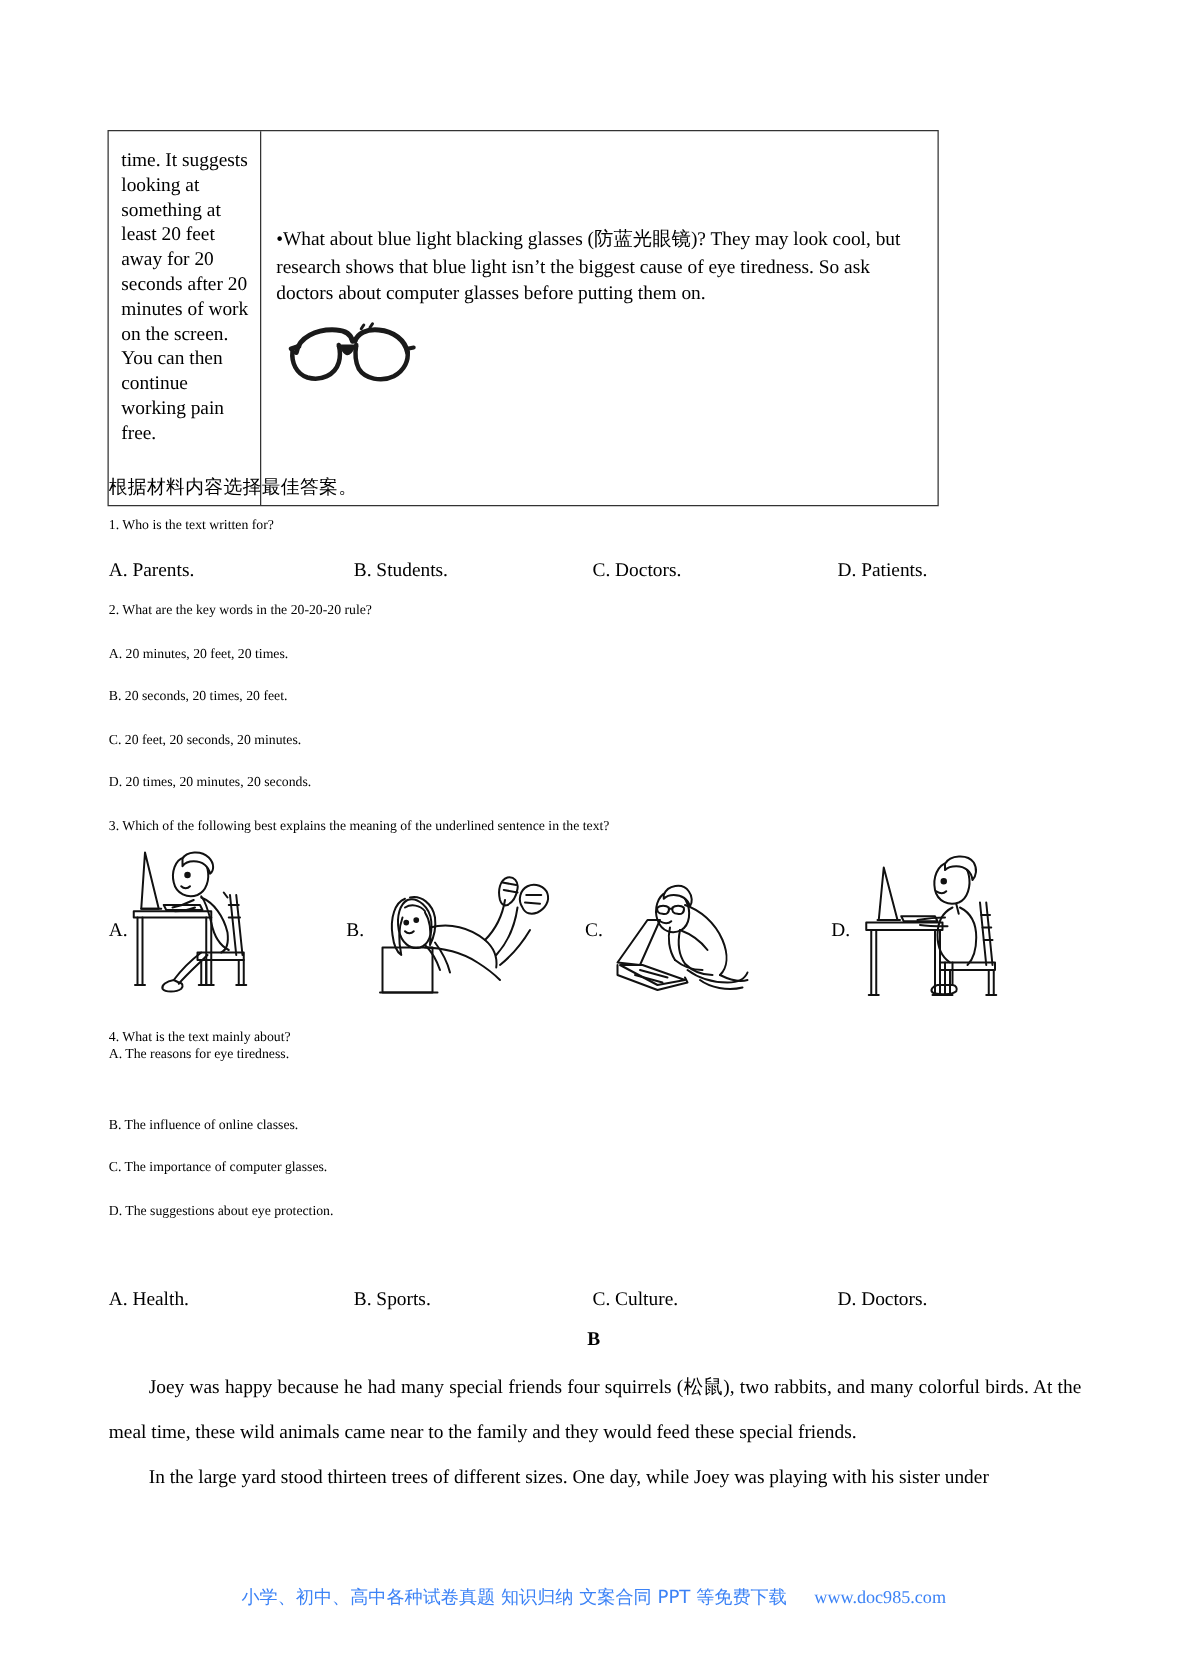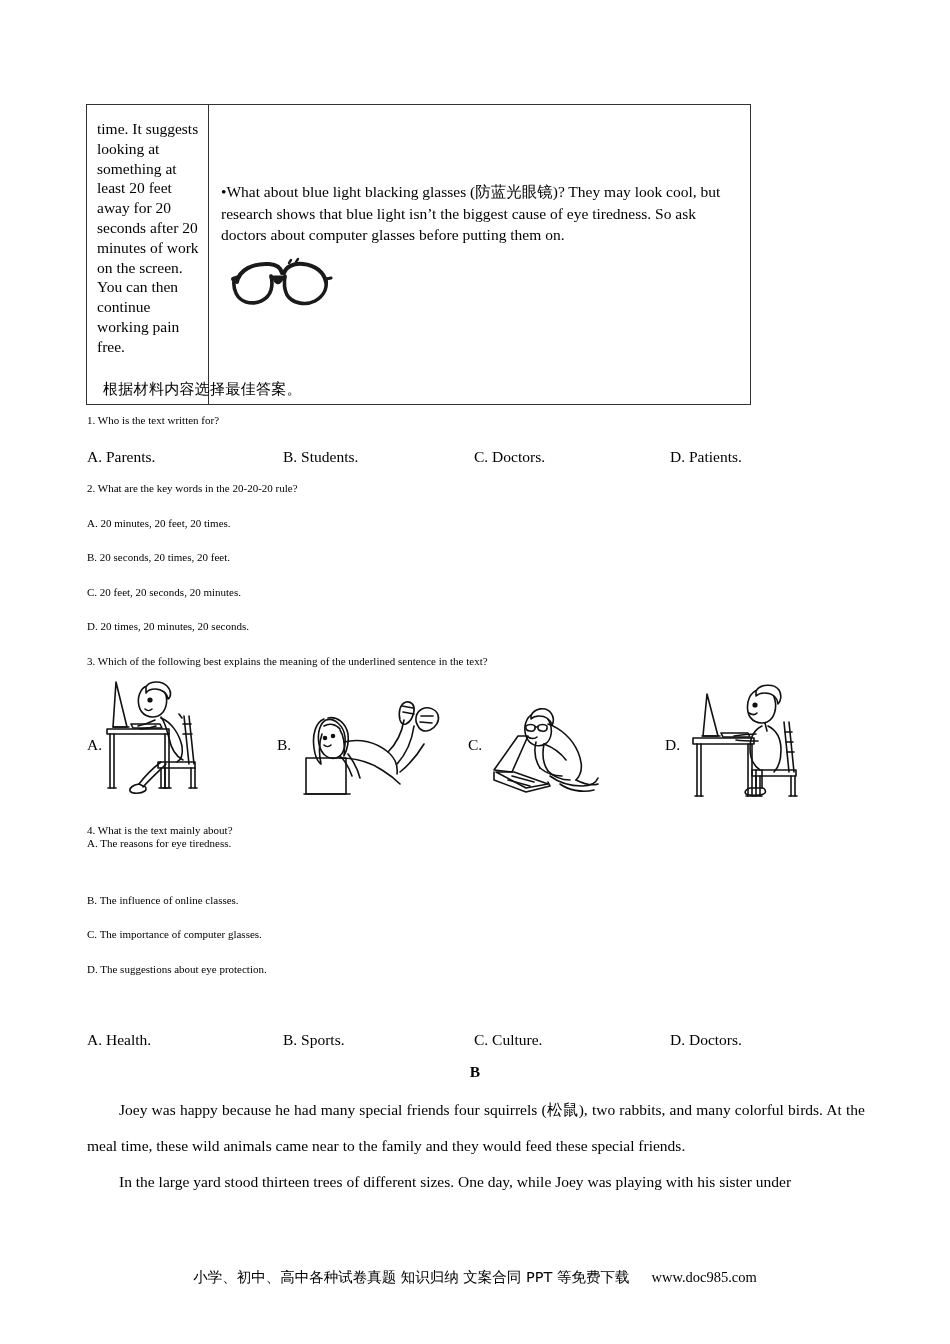--- a/index.html
+++ b/index.html
@@ -63,21 +63,21 @@
     position: absolute;
     left: 18px;
     top: 150px;
     width: 110px;
     height: 62px;
   }
 
   
   .cn-instruction {
     position: absolute;
-    left: 103px;
+    left: 87px;
     top: 380px;
     font-family: "DejaVu Sans", "Liberation Sans", sans-serif;
     font-size: 15px;
     letter-spacing: 0.3px;
   }
 
   .q-line {
     position: absolute;
     left: 87px;
     font-size: 11px;
@@ -144,21 +144,21 @@
     text-indent: 32px;
   }
 
   
   .footer {
     position: absolute;
     top: 1268px;
     left: 0;
     width: 950px;
     text-align: center;
-    color: #000000;
+    color: #3b82f6;
     font-size: 14.5px;
     font-family: "DejaVu Sans", "Liberation Sans", sans-serif;
   }
   .footer .fo-url {
     font-family: "Liberation Serif", serif;
     margin-left: 22px;
   }
 </style>
 </head>
 <body>

